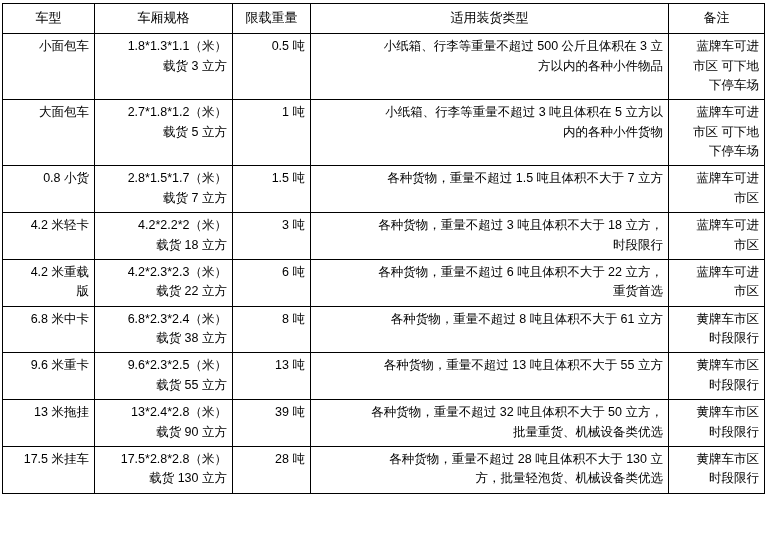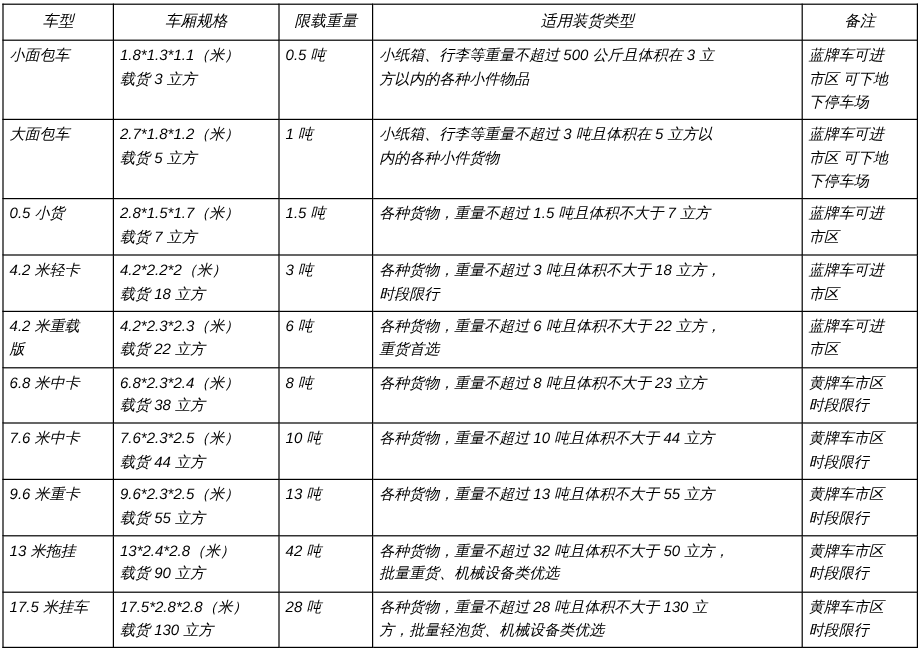--- a/index.html
+++ b/index.html
@@ -17,30 +17,30 @@
   .sheet {
     width: 766px;
     height: 551px;
     box-sizing: border-box;
     padding: 3px 2px 0 2px;
   }
   table.vehicle-table {
     border-collapse: collapse;
     width: 762px;
     table-layout: fixed;
-    font-style: italic;
   }
   table.vehicle-table th,
   table.vehicle-table td {
     border: 1px solid #000000;
     vertical-align: top;
     font-size: 12.5px;
     line-height: 1.55;
     padding: 3px 5px 4px 5px;
     font-weight: normal;
+    text-align: right;
   }
   table.vehicle-table thead th {
     text-align: center;
     padding-top: 4px;
     padding-bottom: 5px;
     font-size: 13px;
   }
   col.c-type   { width: 92px; }
   col.c-spec   { width: 138px; }
   col.c-weight { width: 78px; }
@@ -125,21 +125,21 @@
             <span class="line">内的各种小件货物</span>
           </td>
           <td class="cell-remark">
             <span class="line">蓝牌车可进</span>
             <span class="line">市区 可下地</span>
             <span class="line">下停车场</span>
           </td>
         </tr>
         <tr>
           <td class="cell-type">
-            <span class="line">0.5 小货</span>
+            <span class="line">0.8 小货</span>
           </td>
           <td class="cell-spec">
             <span class="line">2.8*1.5*1.7（米）</span>
             <span class="line">载货 7 立方</span>
           </td>
           <td class="cell-weight">
             <span class="line">1.5 吨</span>
           </td>
           <td class="cell-cargo">
             <span class="line">各种货物，重量不超过 1.5 吨且体积不大于 7 立方</span>
@@ -195,40 +195,21 @@
             <span class="line">6.8 米中卡</span>
           </td>
           <td class="cell-spec">
             <span class="line">6.8*2.3*2.4（米）</span>
             <span class="line">载货 38 立方</span>
           </td>
           <td class="cell-weight">
             <span class="line">8 吨</span>
           </td>
           <td class="cell-cargo">
-            <span class="line">各种货物，重量不超过 8 吨且体积不大于 23 立方</span>
-          </td>
-          <td class="cell-remark">
-            <span class="line">黄牌车市区</span>
-            <span class="line">时段限行</span>
-          </td>
-        </tr>
-        <tr>
-          <td class="cell-type">
-            <span class="line">7.6 米中卡</span>
-          </td>
-          <td class="cell-spec">
-            <span class="line">7.6*2.3*2.5（米）</span>
-            <span class="line">载货 44 立方</span>
-          </td>
-          <td class="cell-weight">
-            <span class="line">10 吨</span>
-          </td>
-          <td class="cell-cargo">
-            <span class="line">各种货物，重量不超过 10 吨且体积不大于 44 立方</span>
+            <span class="line">各种货物，重量不超过 8 吨且体积不大于 61 立方</span>
           </td>
           <td class="cell-remark">
             <span class="line">黄牌车市区</span>
             <span class="line">时段限行</span>
           </td>
         </tr>
         <tr>
           <td class="cell-type">
             <span class="line">9.6 米重卡</span>
           </td>
@@ -249,21 +230,21 @@
         </tr>
         <tr>
           <td class="cell-type">
             <span class="line">13 米拖挂</span>
           </td>
           <td class="cell-spec">
             <span class="line">13*2.4*2.8（米）</span>
             <span class="line">载货 90 立方</span>
           </td>
           <td class="cell-weight">
-            <span class="line">42 吨</span>
+            <span class="line">39 吨</span>
           </td>
           <td class="cell-cargo">
             <span class="line">各种货物，重量不超过 32 吨且体积不大于 50 立方，</span>
             <span class="line">批量重货、机械设备类优选</span>
           </td>
           <td class="cell-remark">
             <span class="line">黄牌车市区</span>
             <span class="line">时段限行</span>
           </td>
         </tr>

